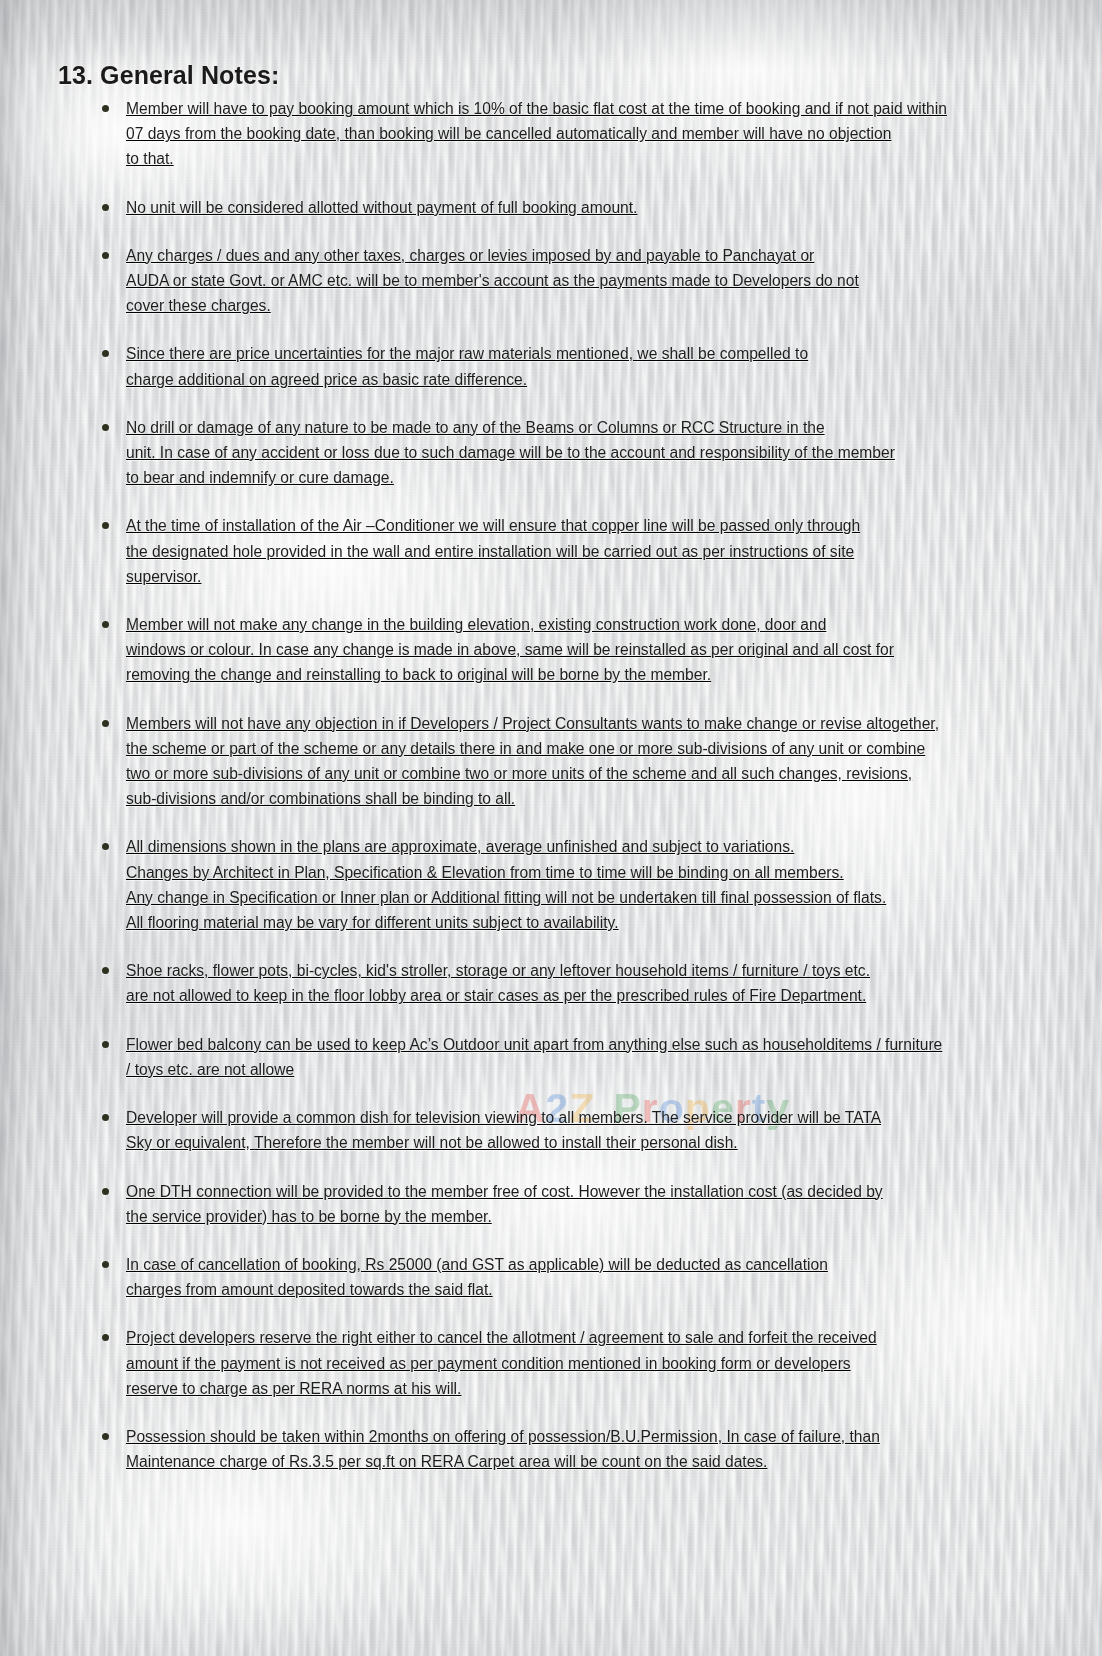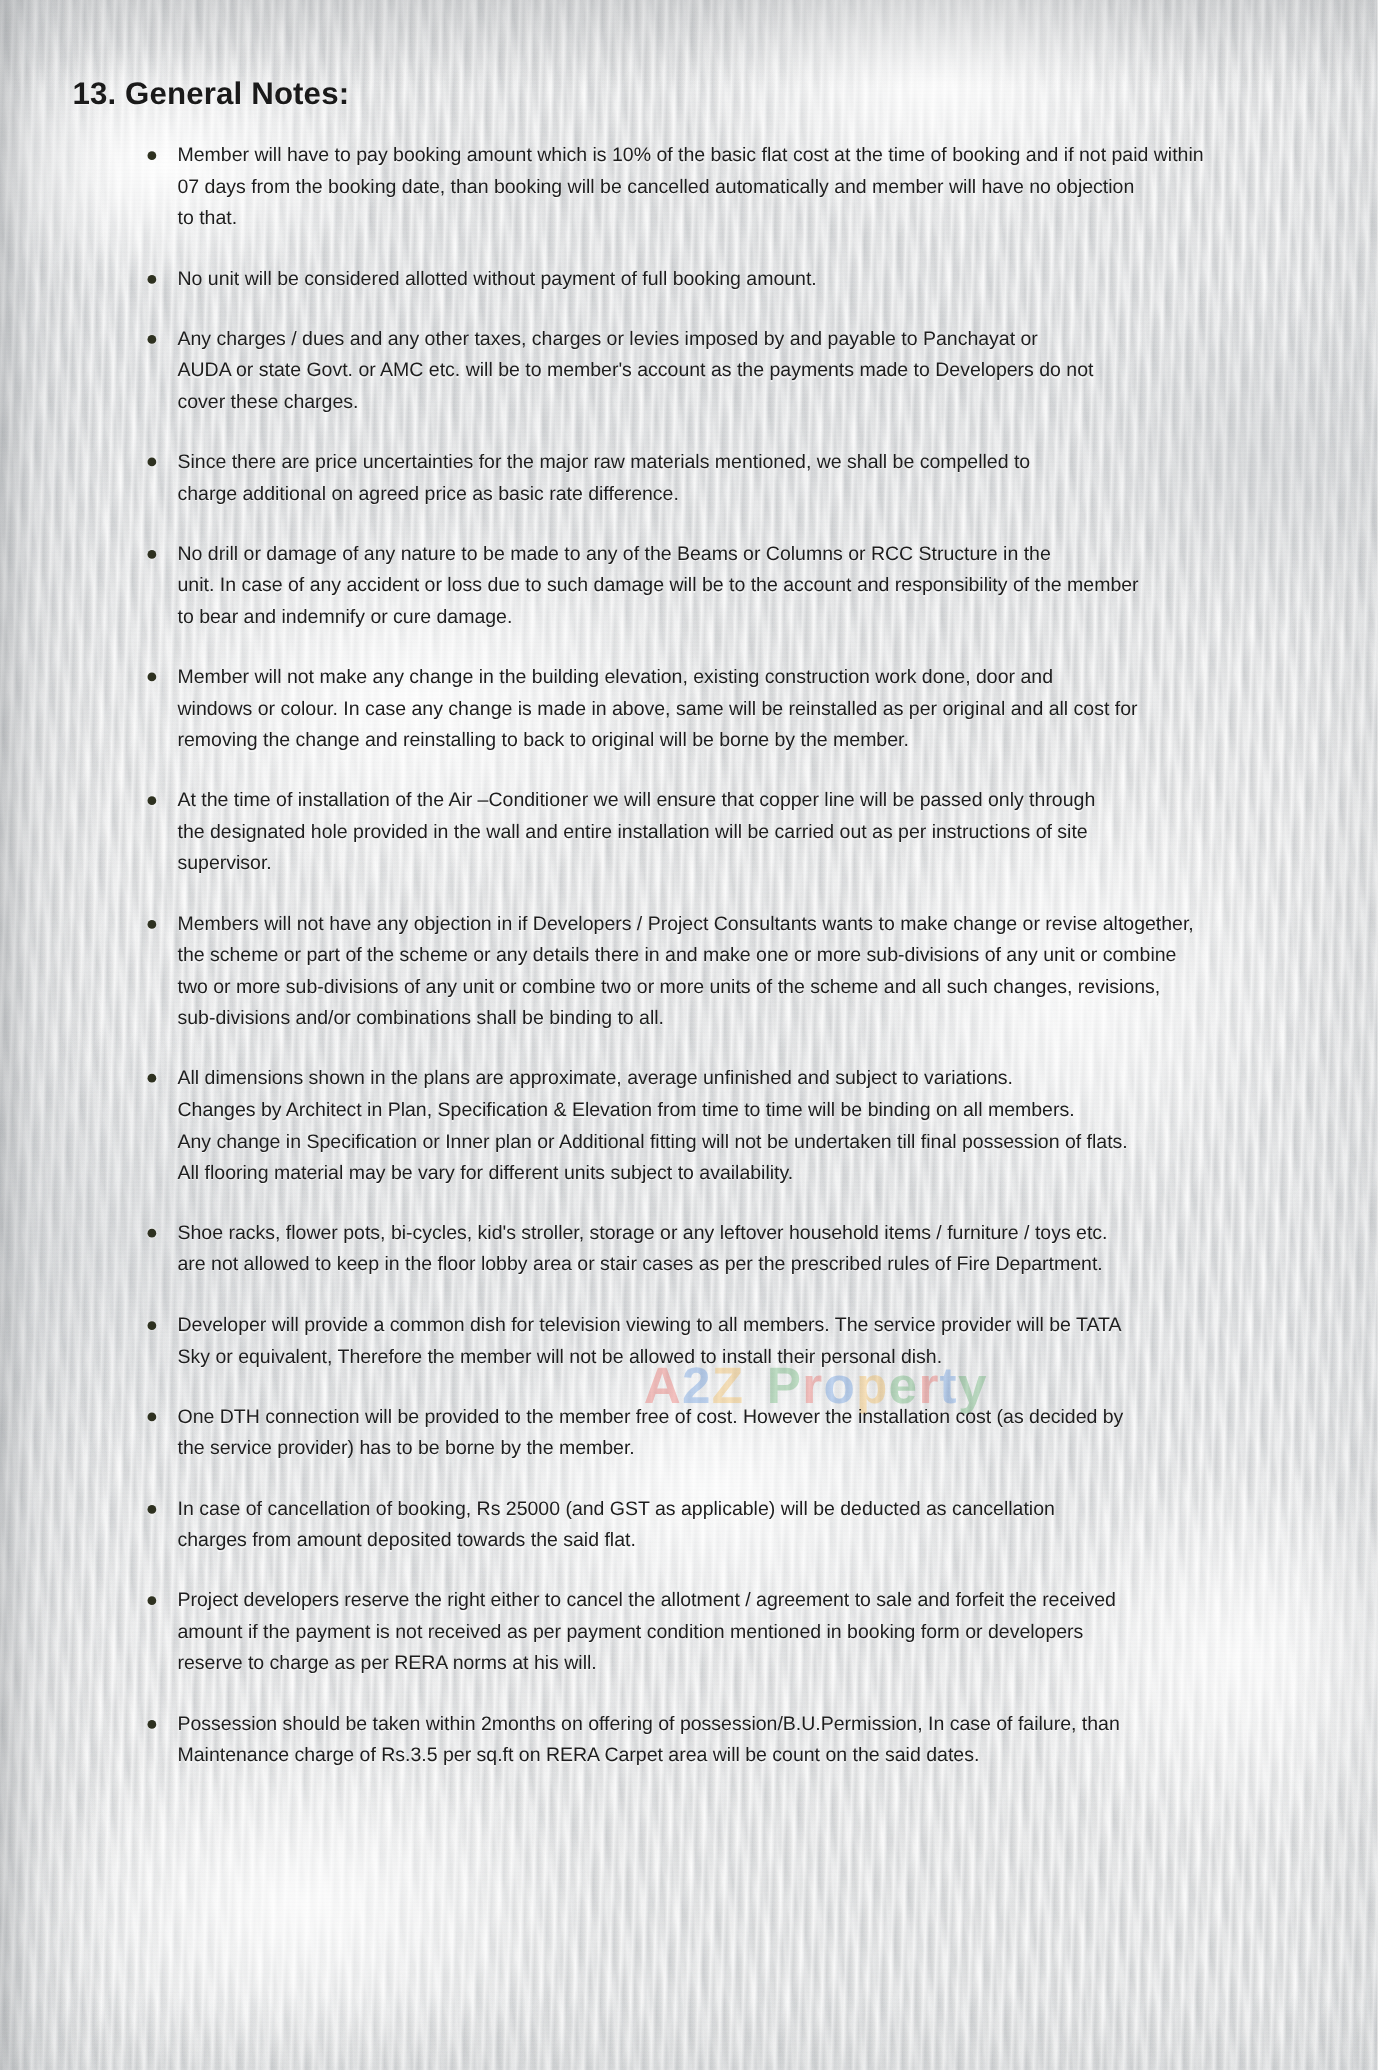--- a/index.html
+++ b/index.html
@@ -127,23 +127,24 @@
     color: #1a1a1a;
     letter-spacing: 0.1px;
     text-shadow: 0 1px 1px rgba(255,255,255,0.65);
   }
 
   ul#notes-list {
     position: absolute;
     left: 96px;
     top: 96px;
     width: 966px;
-    margin: 16px;
+    margin: 0;
     padding: 0;
     list-style: none;
+    text-decoration: underline;
   }
 
   li.note-item {
     position: relative;
     padding-left: 30px;
     margin: 0 0 23px 0;
     font-size: 15.6px;
     line-height: 25.2px;
     color: #1d1d1d;
     text-shadow: 0 1px 0.5px rgba(255,255,255,0.55);
@@ -202,29 +203,29 @@
 charge additional on agreed price as basic rate difference.</span>
         </li>
         <li class="note-item">
           <span class="bullet-dot"></span>
           <span class="note-text">No drill or damage of any nature to be made to any of the Beams or Columns or RCC Structure in the
 unit. In case of any accident or loss due to such damage will be to the account and responsibility of the member
 to bear and indemnify or cure damage.</span>
         </li>
         <li class="note-item">
           <span class="bullet-dot"></span>
+          <span class="note-text">At the time of installation of the Air –Conditioner we will ensure that copper line will be passed only through
+the designated hole provided in the wall and entire installation will be carried out as per instructions of site
+supervisor.</span>
+        </li>
+        <li class="note-item">
+          <span class="bullet-dot"></span>
           <span class="note-text">Member will not make any change in the building elevation, existing construction work done, door and
 windows or colour. In case any change is made in above, same will be reinstalled as per original and all cost for
 removing the change and reinstalling to back to original will be borne by the member.</span>
-        </li>
-        <li class="note-item">
-          <span class="bullet-dot"></span>
-          <span class="note-text">At the time of installation of the Air –Conditioner we will ensure that copper line will be passed only through
-the designated hole provided in the wall and entire installation will be carried out as per instructions of site
-supervisor.</span>
         </li>
         <li class="note-item">
           <span class="bullet-dot"></span>
           <span class="note-text">Members will not have any objection in if Developers / Project Consultants wants to make change or revise altogether,
 the scheme or part of the scheme or any details there in and make one or more sub-divisions of any unit or combine
 two or more sub-divisions of  any unit or combine two or more units of the scheme and all such changes, revisions,
 sub-divisions and/or combinations shall be binding to all.</span>
         </li>
         <li class="note-item">
           <span class="bullet-dot"></span>
@@ -233,20 +234,25 @@
 Any change in Specification or Inner plan or Additional fitting will not be undertaken till final possession of flats.
 All flooring material may be vary for different units subject to availability.</span>
         </li>
         <li class="note-item">
           <span class="bullet-dot"></span>
           <span class="note-text">Shoe racks, flower pots, bi-cycles, kid's stroller, storage or any leftover household items / furniture / toys etc.
 are not allowed to keep in the floor lobby area or stair cases as per the prescribed rules of Fire Department.</span>
         </li>
         <li class="note-item">
           <span class="bullet-dot"></span>
+          <span class="note-text">Flower bed balcony can be used to keep Ac’s Outdoor unit apart from anything else such as householditems / furniture
+/ toys etc. are not allowe</span>
+        </li>
+        <li class="note-item">
+          <span class="bullet-dot"></span>
           <span class="note-text">Developer will provide a common dish for television viewing to all members. The service provider will be TATA
 Sky or equivalent, Therefore the member will not be allowed to install their personal dish.</span>
         </li>
         <li class="note-item">
           <span class="bullet-dot"></span>
           <span class="note-text">One DTH connection will be provided to the member free of cost. However the installation cost (as decided by
 the service provider) has to be borne by the member.</span>
         </li>
         <li class="note-item">
           <span class="bullet-dot"></span>

